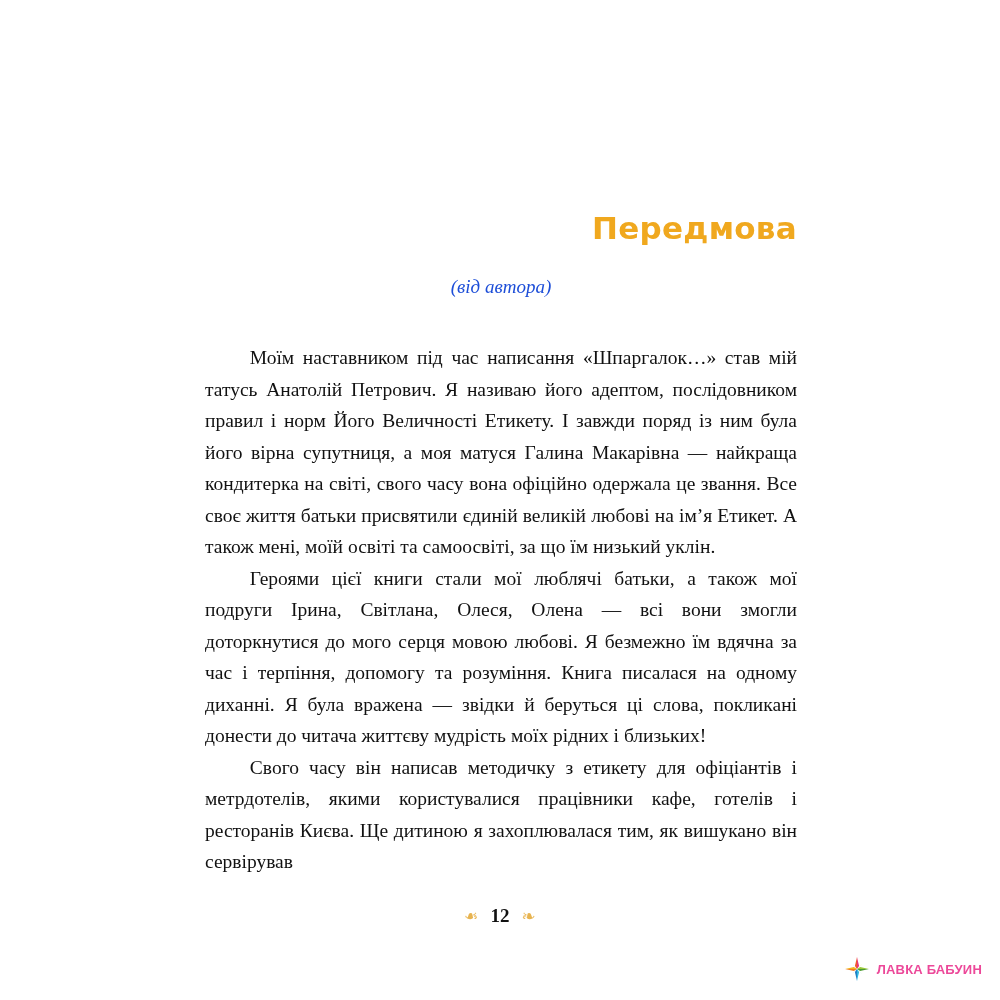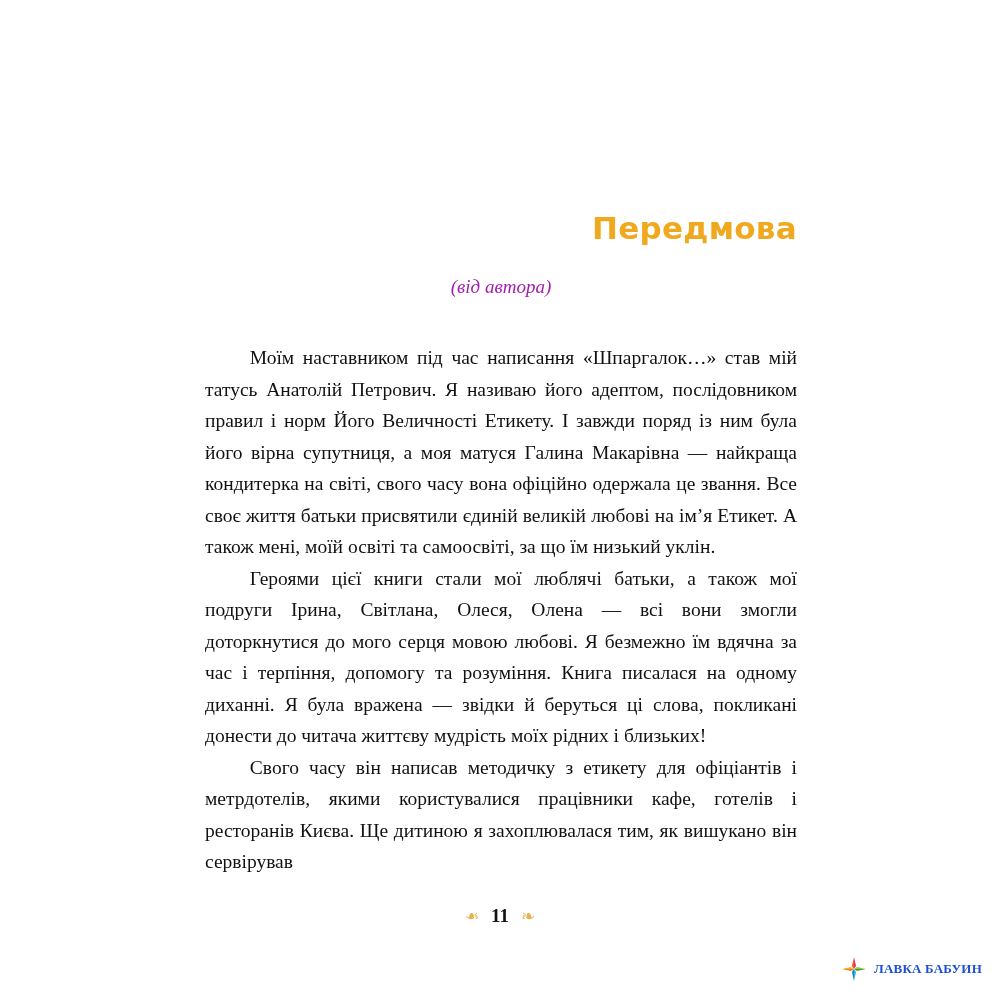--- a/index.html
+++ b/index.html
@@ -33,21 +33,21 @@
     font-weight: bold;
     font-size: 31px;
     letter-spacing: 0.3px;
   }
   .subtitle {
     margin-top: 30px;
     text-align: center;
     font-family: "Liberation Serif", serif;
     font-style: italic;
     font-size: 19px;
-    color: #a21caf;
+    color: #1d4ed8;
   }
   .body-text {
     margin-top: 44px;
     font-size: 19.5px;
     line-height: 31.5px;
     color: #111111;
     text-align: justify;
     text-justify: inter-word;
     hyphens: manual;
   }
@@ -80,24 +80,24 @@
   .orn.left { transform: scaleX(-1); }
   .watermark {
     position: absolute;
     right: 18px;
     bottom: 18px;
     display: flex;
     align-items: center;
     gap: 7px;
   }
   .watermark-text {
-    font-family: Liberation Serif, serif;
+    font-family: Liberation Sans, sans-serif;
     font-size: 13px;
     font-weight: bold;
-    color: #1d4ed8;
+    color: #ec4899;
     letter-spacing: 0.2px;
   }
   .star-wrap { width: 26px; height: 26px; display: block; }
 </style>
 </head>
 <body>
 
 <div class="page">
 
   <div class="content">
@@ -109,21 +109,21 @@
     <div class="body-text">
       <p>Моїм наставником під час написання «Шпаргалок…» став мій татусь Анатолій Петрович. Я називаю його адептом, послідовником правил і норм Його Величності Етикету. І завжди поряд із ним була його вірна супутниця, а моя матуся Галина Макарівна — найкраща кондитерка на світі, свого часу вона офіційно одержала це звання. Все своє життя батьки присвятили єдиній великій любові на ім’я Етикет. А також мені, моїй освіті та самоосвіті, за що їм низький уклін.</p>
       <p>Героями цієї книги стали мої люблячі батьки, а також мої подруги Ірина, Світлана, Олеся, Олена — всі вони змогли доторкнутися до мого серця мовою любові. Я безмежно їм вдячна за час і терпіння, допомогу та розуміння. Книга писалася на одному диханні. Я була вражена — звідки й беруться ці слова, покликані донести до читача життєву мудрість моїх рідних і близьких!</p>
       <p>Свого часу він написав методичку з етикету для офіціантів і метрдотелів, якими користувалися працівники кафе, готелів і ресторанів Києва. Ще дитиною я захоплювалася тим, як вишукано він сервірував</p>
     </div>
 
   </div>
 
   <div class="footer">
     <span class="orn left">❧</span>
-    <span class="page-number">11</span>
+    <span class="page-number">12</span>
     <span class="orn right">❧</span>
   </div>
 
   <div class="watermark">
     <span class="star-wrap">
       <svg viewBox="0 0 100 100" width="26" height="26" aria-hidden="true">
         <g>
           <polygon points="50,4 58,38 50,50" fill="#e8357a"></polygon>
           <polygon points="50,4 42,38 50,50" fill="#f05a2a"></polygon>
           <polygon points="96,50 62,58 50,50" fill="#4a9b2f"></polygon>

